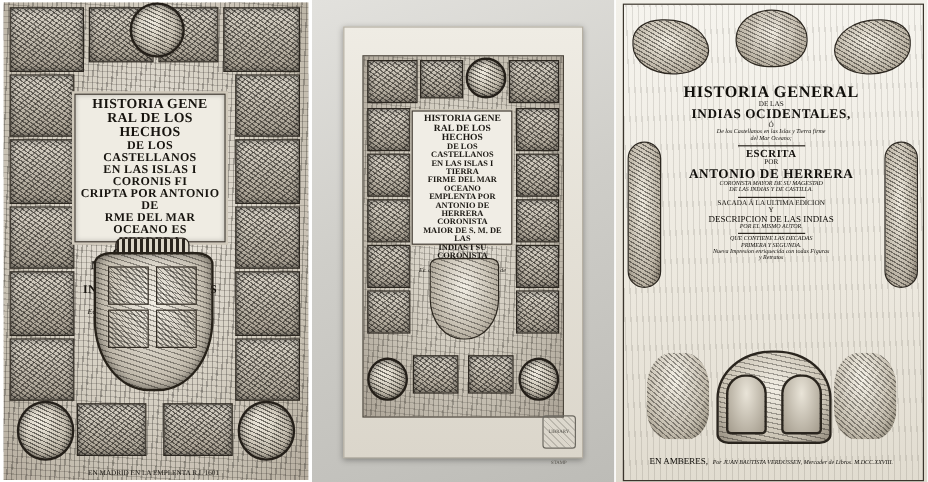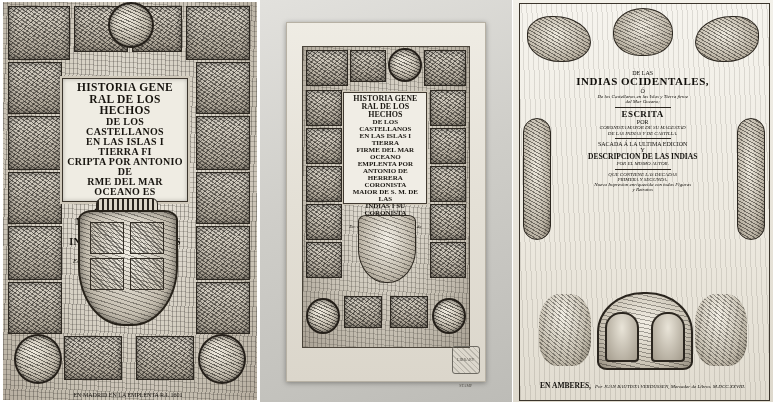--- a/index.html
+++ b/index.html
@@ -208,21 +208,21 @@
     position: absolute;
     left: 24px; top: 70px;
     width: 212px;
     text-align: center;
     color: #110f0b;
   }
   .p3-title .ln { display: block; line-height: 1.05; }
   .l-xxl { font-size: 13.5px; font-weight: bold; letter-spacing: .6px; }
   .l-xl  { font-size: 11px;  font-weight: bold; letter-spacing: .5px; }
   .l-lg  { font-size: 9px;   font-weight: bold; letter-spacing: .4px; }
-  .l-md  { font-size: 7.5px; font-weight: bold; text-align: center; }
+  .l-md  { font-size: 7.5px; font-weight: normal; text-align: center; }
   .l-sm  { font-size: 6px; }
   .l-xs  { font-size: 5px; font-style: italic; }
   .l-rule {
     display: block;
     width: 56px; height: 1px;
     margin: 2px auto;
     background: #2a251e;
   }
   .p3-imprint {
     position: absolute;
@@ -305,21 +305,21 @@
     <div class="p1-vign" style="left:136px;top:336px; width:56px; height:42px;"></div>
 
     <div class="medallion" style="left:108px; top:2px;  width:42px; height:42px;"></div>
     <div class="medallion" style="left:14px;  top:334px;width:44px; height:46px;"></div>
     <div class="medallion" style="left:198px; top:334px;width:44px; height:46px;"></div>
 
     <div class="p1-titleblock">
       <span class="tl t-main">HISTORIA GENE</span>
       <span class="tl t-main">RAL DE LOS HECHOS</span>
       <span class="tl t-sub">DE LOS CASTELLANOS</span>
-      <span class="tl t-sub">EN LAS ISLAS I TIERRA FI</span>
+      <span class="tl t-sub">EN LAS ISLAS I CORONIS FI</span>
       <span class="tl t-sub">CRIPTA POR ANTONIO DE</span>
       <span class="tl t-sub">RME DEL MAR OCEANO ES</span>
       <span class="tl t-sub">HERRERA CORONISTA</span>
       <span class="tl t-sub">MAIOR DE S. M. DE LAS</span>
       <span class="tl t-sub">INDIAS I SU CORONIS</span>
       <span class="tl t-sub">TA DE CASTILLA</span>
       <span class="tl t-small">Ec. quatro Decadas desde el Año de 1492 hasta el de 1531. De Cada primera</span>
       <span class="tl t-small">Al Rey N.tro S.or</span>
     </div>
 
@@ -387,28 +387,30 @@
     <div class="p3-bg"></div>
     <div class="p3-frame"></div>
 
     <div class="p3-crest"></div>
     <div class="p3-orn" style="left:14px;  top:16px;  width:62px; height:44px; border-radius:40% 60% 45% 55%;"></div>
     <div class="p3-orn" style="left:182px; top:16px;  width:62px; height:44px; border-radius:60% 40% 55% 45%;"></div>
     <div class="p3-orn" style="left:10px;  top:118px; width:26px; height:120px; border-radius:14px;"></div>
     <div class="p3-orn" style="left:224px; top:118px; width:26px; height:120px; border-radius:14px;"></div>
 
     <div class="p3-title">
+      <span class="ln l-xxl">HISTORIA GENERAL</span>
       <span class="ln l-sm">DE LAS</span>
       <span class="ln l-xl">INDIAS OCIDENTALES,</span>
       <span class="ln l-sm">Ó</span>
       <span class="ln l-xs">De los Castellanos en las Islas y Tierra firme</span>
       <span class="ln l-xs">del Mar Oceano;</span>
       <span class="ln l-rule"></span>
       <span class="ln l-lg">ESCRITA</span>
       <span class="ln l-sm">POR</span>
+      <span class="ln l-xl">ANTONIO DE HERRERA</span>
       <span class="ln l-xs">CORONISTA MAYOR DE SU MAGESTAD</span>
       <span class="ln l-xs">DE LAS INDIAS Y DE CASTILLA.</span>
       <span class="ln l-rule"></span>
       <span class="ln l-sm">SACADA Á LA ULTIMA EDICION</span>
       <span class="ln l-sm">Y</span>
       <span class="ln l-md">DESCRIPCION DE LAS INDIAS</span>
       <span class="ln l-xs">POR EL MISMO AUTOR.</span>
       <span class="ln l-rule"></span>
       <span class="ln l-xs">QUE CONTIENE LAS DECADAS</span>
       <span class="ln l-xs">PRIMERA Y SEGUNDA.</span>

